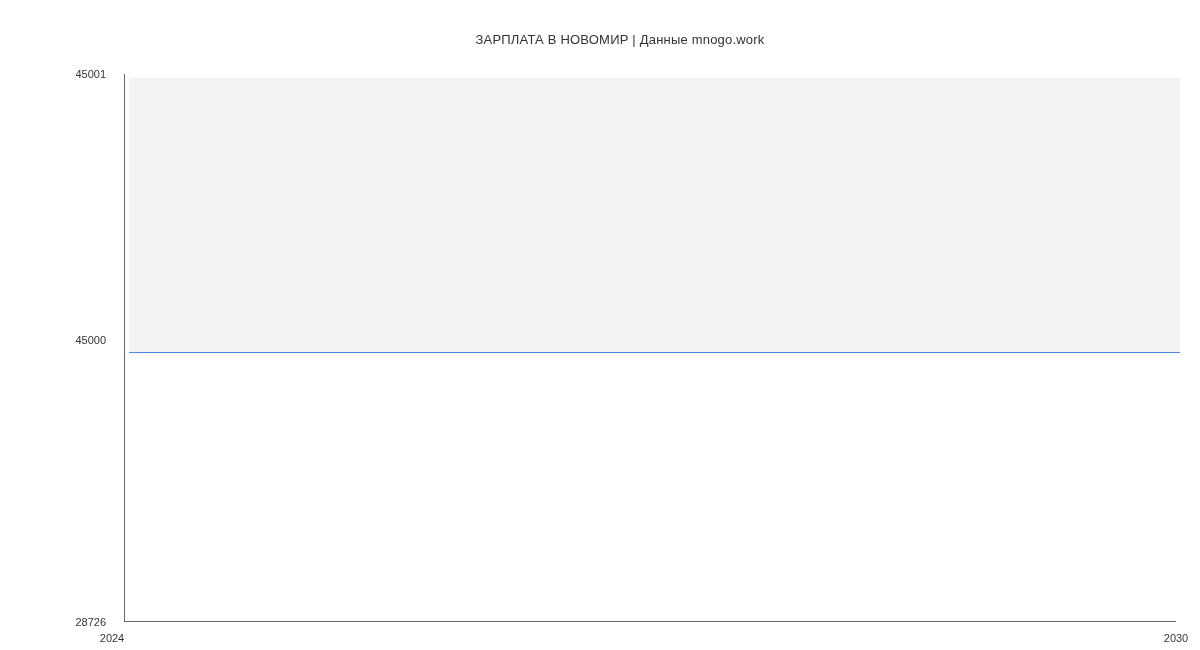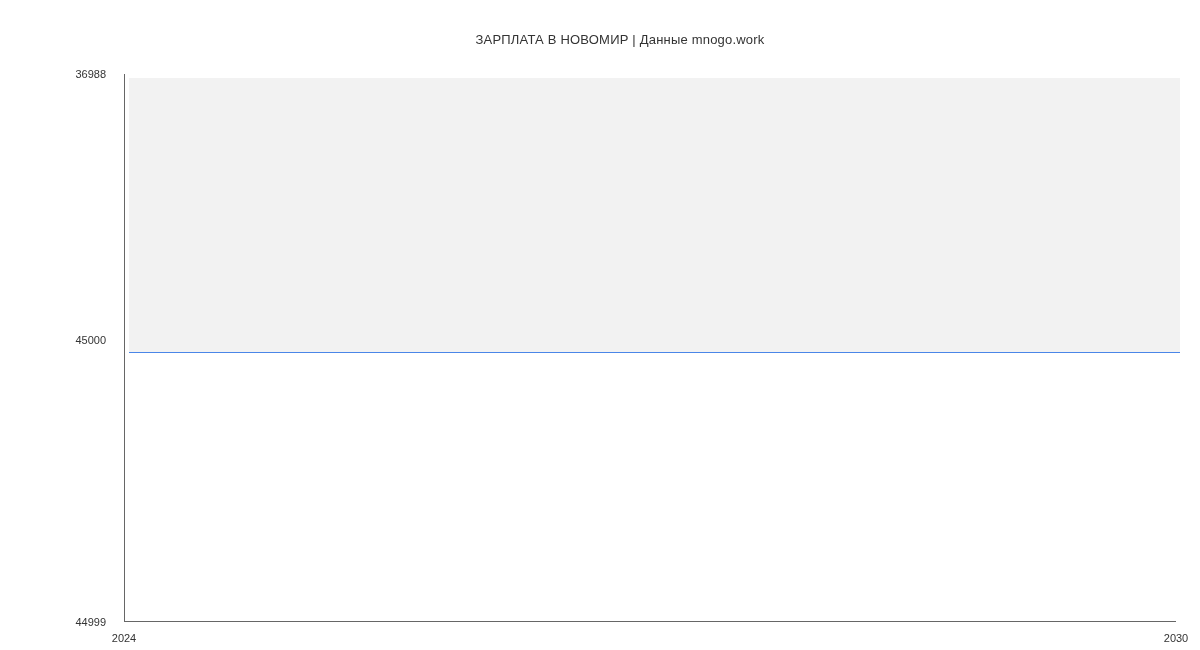--- a/index.html
+++ b/index.html
@@ -16,19 +16,19 @@
 <body>
 
 <div class="chart-wrap">
   <div class="title">ЗАРПЛАТА В НОВОМИР | Данные mnogo.work</div>
 
   <div class="plot-area">
     <div class="fill-top"></div>
     <div class="line" style="top:50%;"></div>
   </div>
 
-  <div class="ytick" style="top:50px;">36988</div>
+  <div class="ytick" style="top:50px;">45001</div>
   <div class="ytick" style="top:316px;">45000</div>
-  <div class="ytick" style="top:598px;">44999</div>
+  <div class="ytick" style="top:598px;">28726</div>
 
-  <div class="xtick" style="left:100px;">2024</div>
+  <div class="xtick" style="left:88px;">2024</div>
   <div class="xtick" style="left:1152px;">2030</div>
 </div>
 
 </body></html>

